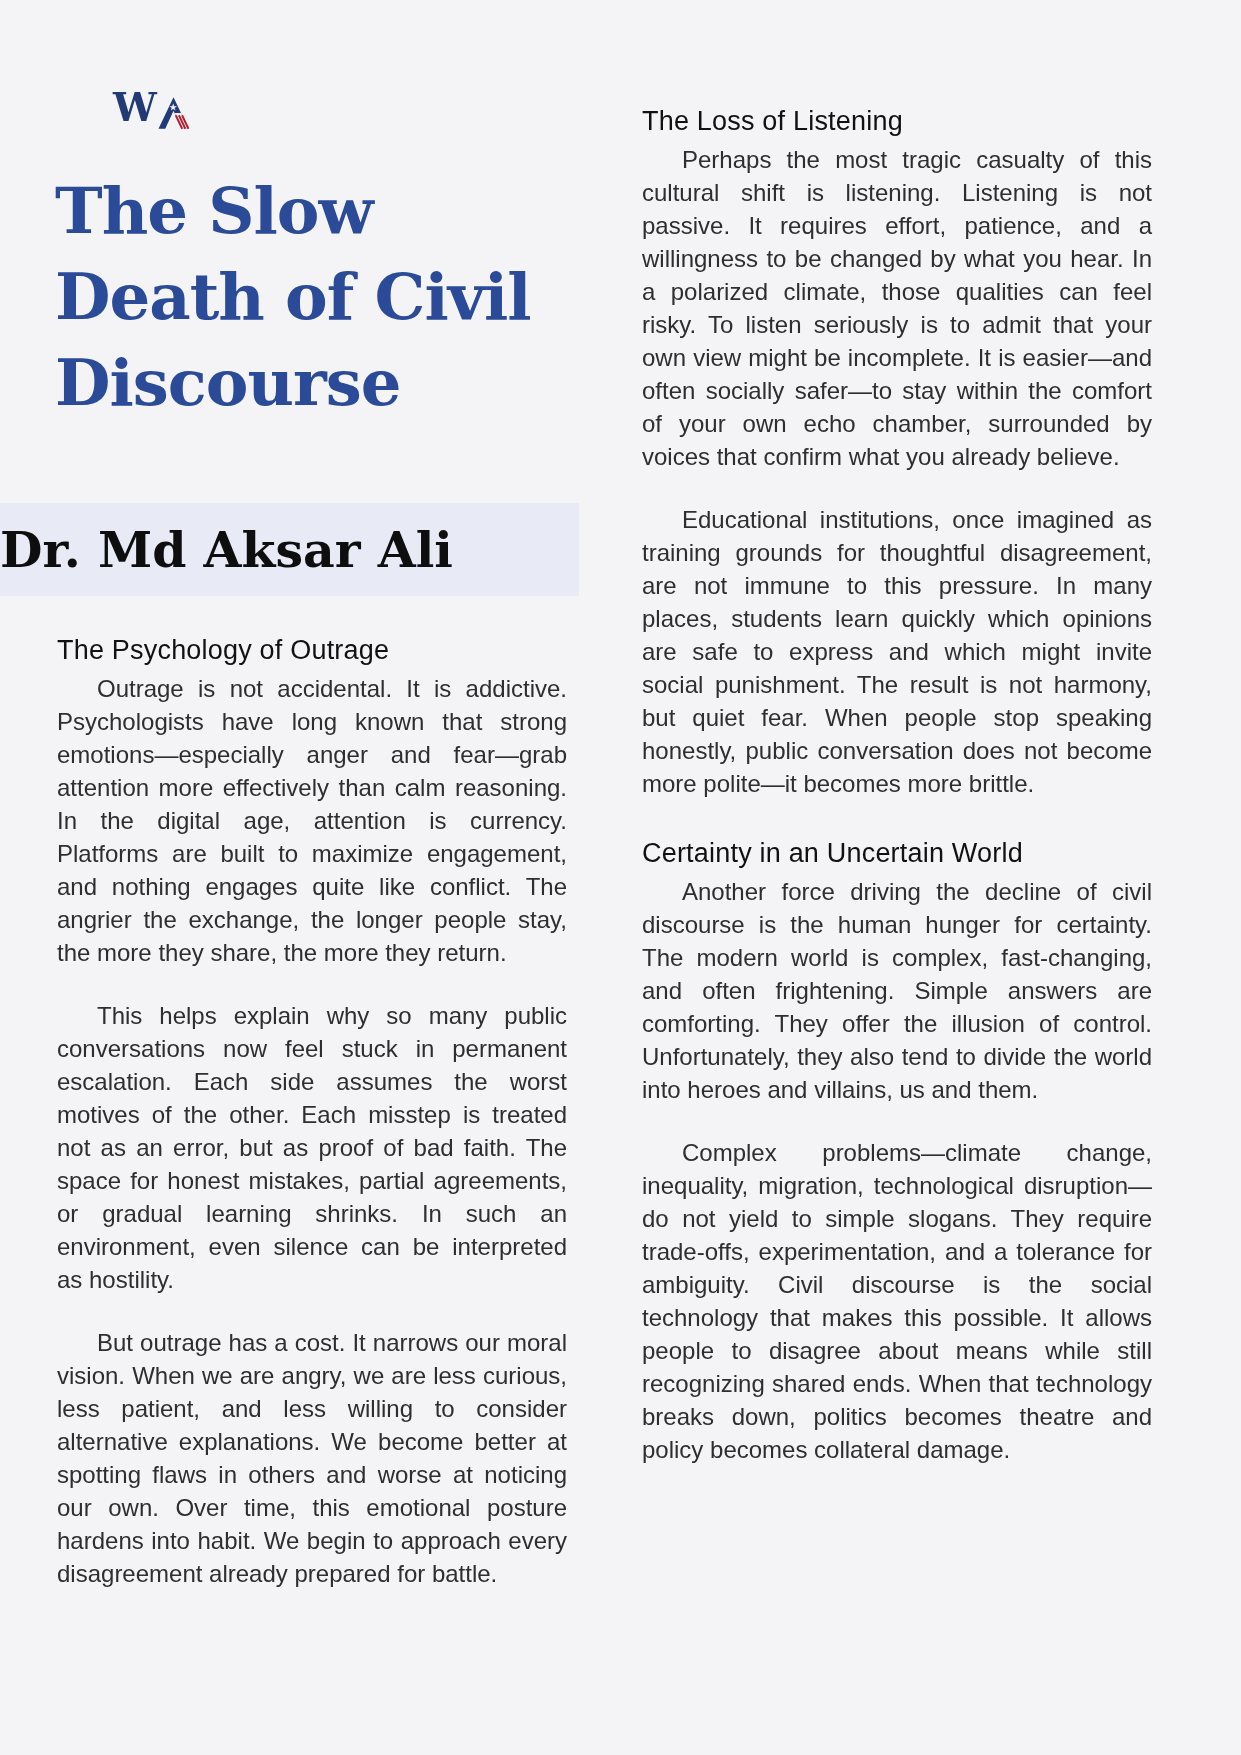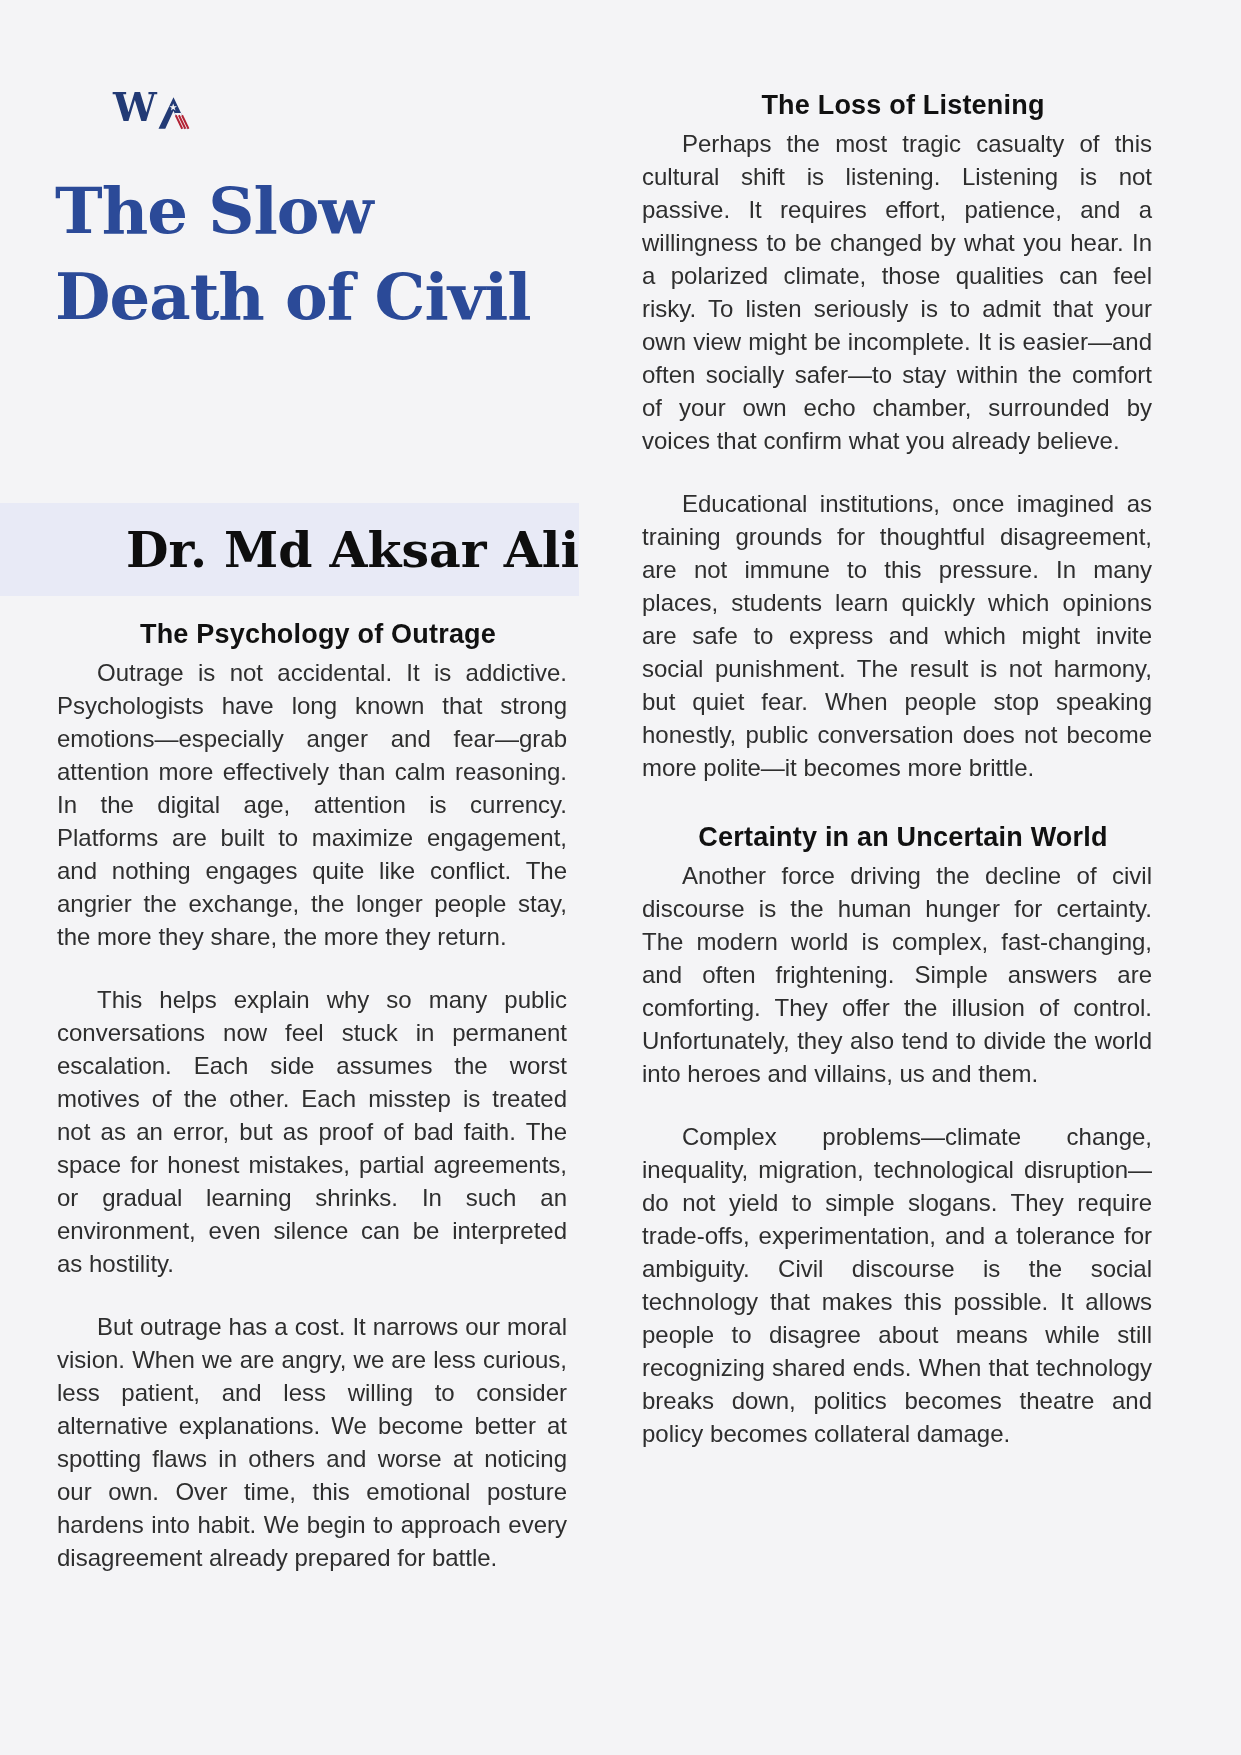--- a/index.html
+++ b/index.html
@@ -53,21 +53,21 @@
   
   .author-band {
     position: absolute;
     left: 0;
     top: 503px;
     width: 579px;
     height: 93px;
     background: #E8EAF6;
     display: flex;
     align-items: center;
-    justify-content: flex-end;
+    justify-content: flex-start;
   }
   .author-band .author {
     font-family: "DejaVu Serif", "Liberation Serif", serif;
     font-weight: 700;
     font-size: 49px;
     color: #0E0E0E;
     letter-spacing: 0px;
   }
   
   .col {
@@ -75,26 +75,26 @@
     width: 522px;
     font-family: "Liberation Sans", sans-serif;
     font-size: 24px;
     line-height: 33px;
     color: #2E2E2E;
     text-align: justify;
   }
   .col-left  { left: 57px;  top: 617px; }
   .col-right { left: 642px; top: 88px; }
   .col h3 {
-    margin: 0 0 5px 0;
+    margin: 16px 0 5px 0;
     font-size: 27px;
     line-height: 34px;
-    font-weight: 700;
+    font-weight: 400;
     color: #111111;
-    text-align: center;
+    text-align: left;
     text-indent: 0;
     letter-spacing: 0.2px;
   }
   .col h3.spaced { margin-top: 36px; }
   .col p {
     margin: 0 12px 30px 0;
     text-indent: 40px;
   }
   .col p:last-child { margin-bottom: 0; }
 </style>
@@ -115,20 +115,21 @@
       <line x1="29.2" y1="25" x2="37.8" y2="43" stroke="#B22234" stroke-width="2.6"></line>
       <line x1="33.4" y1="25" x2="42" y2="43" stroke="#B22234" stroke-width="2.6"></line>
 
       <text x="22" y="18" text-anchor="middle" font-size="11" fill="#F4F4F6">★</text>
     </svg>
   </div>
 
   <div class="headline">
     <div>The Slow</div>
     <div>Death of Civil</div>
+    <div>Discourse</div>
   </div>
 
   <div class="author-band">
     <span class="author">Dr. Md Aksar Ali</span>
   </div>
 
   <div class="col col-left">
     <h3>The Psychology of Outrage</h3>
     <p>Outrage is not accidental. It is addictive. Psychologists have long known that strong emotions—especially anger and fear—grab attention more effectively than calm reasoning. In the digital age, attention is currency. Platforms are built to maximize engagement, and nothing engages quite like conflict. The angrier the exchange, the longer people stay, the more they share, the more they return.</p>
     <p>This helps explain why so many public conversations now feel stuck in permanent escalation. Each side assumes the worst motives of the other. Each misstep is treated not as an error, but as proof of bad faith. The space for honest mistakes, partial agreements, or gradual learning shrinks. In such an environment, even silence can be interpreted as hostility.</p>

